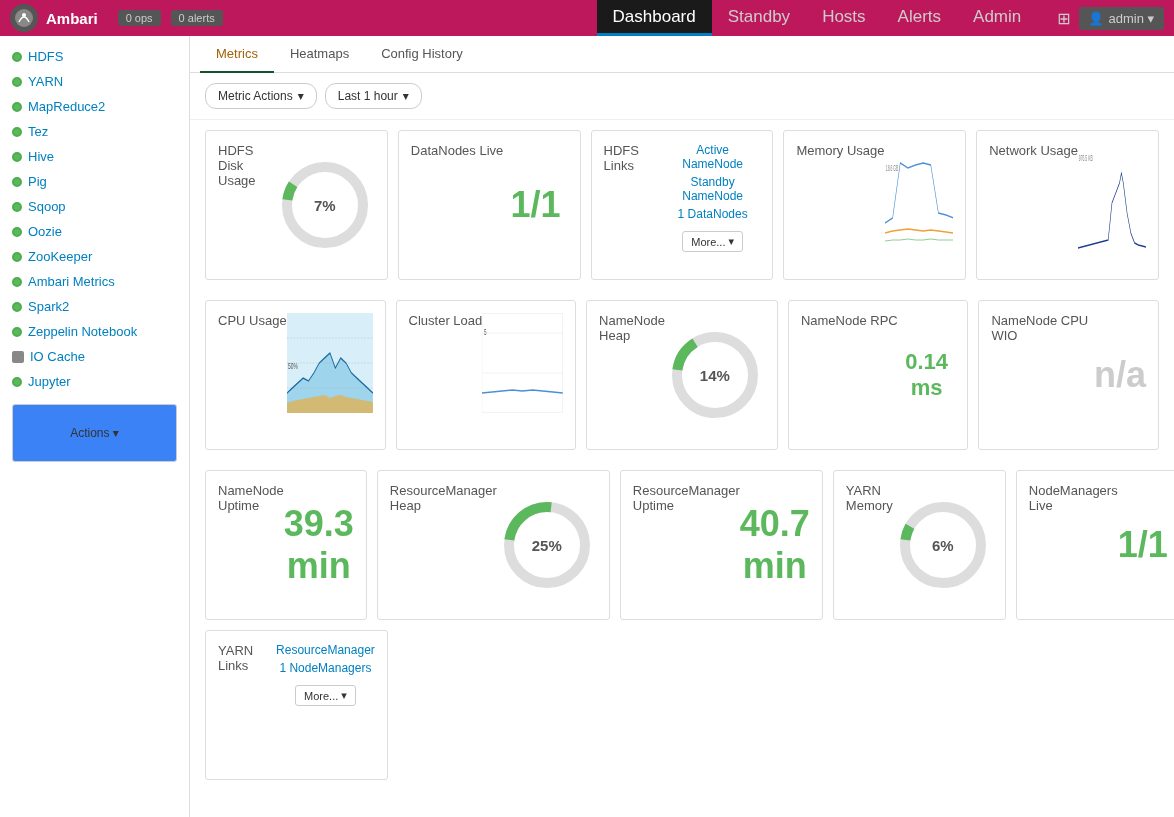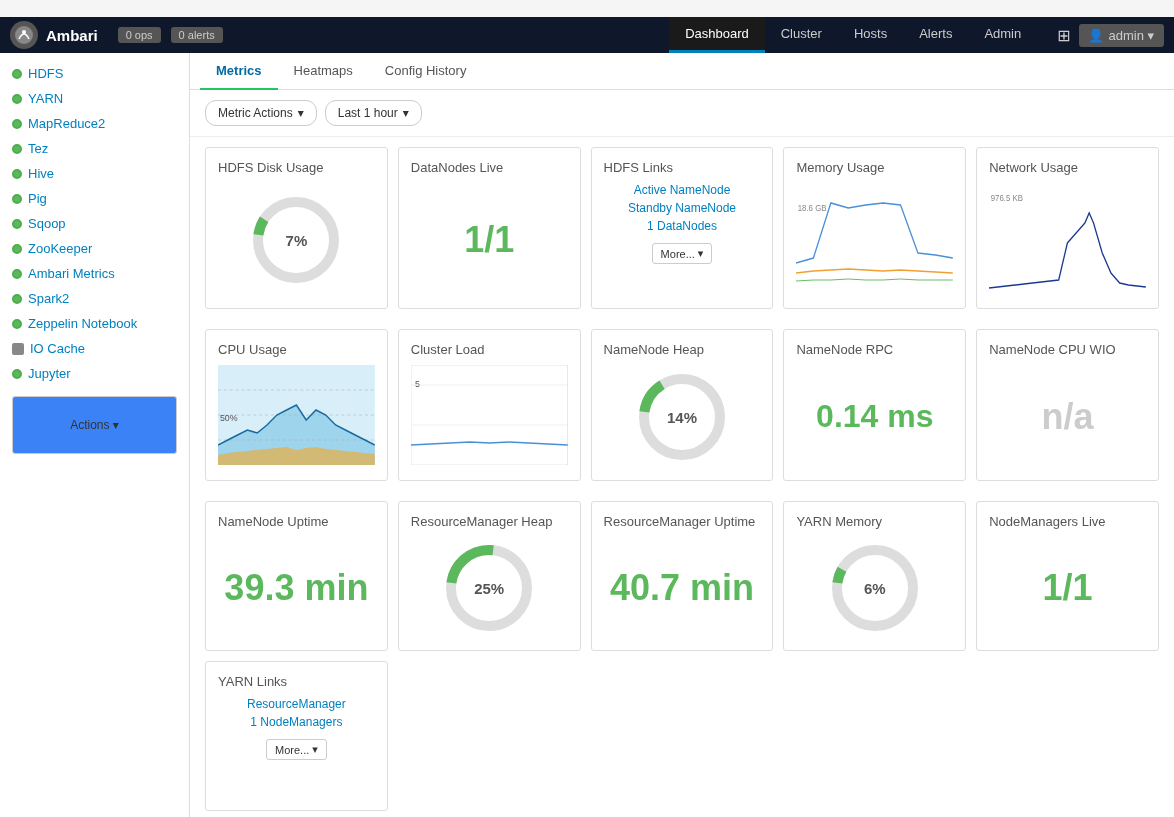--- a/index.html
+++ b/index.html
@@ -1,26 +1,25 @@
 <!DOCTYPE html>
 <html><head>
   <meta charset="utf-8">
   <style>
     * { box-sizing: border-box; margin: 0; padding: 0; }
     body { font-family: Arial, Helvetica, sans-serif; font-size: 13px; background: #f5f5f5; }
 
     
     .top-nav {
-      background: #0f172a;
+      background: #be185d;
       height: 36px;
       display: flex;
       align-items: center;
       padding: 0 10px;
       gap: 10px;
-      margin-top: 17px;
     }
     .top-nav .logo {
       display: flex;
       align-items: center;
       gap: 8px;
       color: #fff;
       font-size: 15px;
       font-weight: bold;
       margin-right: 10px;
     }
@@ -45,21 +44,21 @@
     .top-nav-tabs {
       display: flex;
       height: 36px;
     }
     .top-nav-tab {
       padding: 0 16px;
       display: flex;
       align-items: center;
       color: #ccc;
       cursor: pointer;
-      font-size: 13px;
+      font-size: 17px;
       border-bottom: 3px solid transparent;
     }
     .top-nav-tab.active {
       background: #1a1a1a;
       color: #fff;
       border-bottom: 3px solid #0080c0;
     }
     .top-nav-icons {
       display: flex;
       align-items: center;
@@ -140,23 +139,22 @@
     }
     .tab {
       padding: 10px 16px;
       cursor: pointer;
       color: #555;
       font-size: 13px;
       border-bottom: 2px solid transparent;
       margin-bottom: -1px;
     }
     .tab.active {
-      color: #0369a1;
-      border-bottom: 2px solid #22c55e;
-      font-weight: bold;
+      color: #a16207;
+      border-bottom: 2px solid #14532d;
     }
 
     
     .toolbar {
       padding: 10px 15px;
       display: flex;
       gap: 8px;
       background: #fff;
       border-bottom: 1px solid #eee;
     }
@@ -180,21 +178,21 @@
       grid-template-columns: repeat(5, 1fr);
       gap: 10px;
     }
     .metric-card {
       background: #fff;
       border: 1px solid #ddd;
       border-radius: 3px;
       padding: 12px;
       min-height: 150px;
       display: flex;
-      flex-direction: column;
+      flex-direction: row;
     }
     .metric-title {
       font-size: 13px;
       color: #555;
       margin-bottom: 8px;
       font-weight: normal;
     }
     .metric-value-large {
       font-size: 36px;
       color: #5cb85c;
@@ -209,21 +207,21 @@
       font-size: 36px;
       color: #ccc;
       font-weight: bold;
       text-align: center;
       flex: 1;
       display: flex;
       align-items: center;
       justify-content: center;
     }
     .metric-rpc {
-      font-size: 32px;
+      font-size: 22px;
       color: #5cb85c;
       font-weight: bold;
       text-align: center;
       flex: 1;
       display: flex;
       align-items: center;
       justify-content: center;
     }
 
     
@@ -296,21 +294,21 @@
           <circle cx="10" cy="7" r="2" fill="#fff"></circle>
         </svg>
     </div>
     <span>Ambari</span>
   </div>
   <div class="badge zero">0 ops</div>
   <div class="badge zero">0 alerts</div>
   <div class="top-nav-spacer"></div>
   <div class="top-nav-tabs">
     <div class="top-nav-tab active">Dashboard</div>
-    <div class="top-nav-tab">Cluster</div>
+    <div class="top-nav-tab">Standby</div>
     <div class="top-nav-tab">Hosts</div>
     <div class="top-nav-tab">Alerts</div>
     <div class="top-nav-tab">Admin</div>
   </div>
   <div class="top-nav-icons">
     <span class="grid-icon">⊞</span>
     <button class="user-btn">👤 admin ▾</button>
   </div>
 </div>
 
@@ -337,20 +335,24 @@
       <span class="status-dot green"></span>
       <span>Hive</span>
     </div>
     <div class="sidebar-item">
       <span class="status-dot green"></span>
       <span>Pig</span>
     </div>
     <div class="sidebar-item">
       <span class="status-dot green"></span>
       <span>Sqoop</span>
+    </div>
+    <div class="sidebar-item">
+      <span class="status-dot green"></span>
+      <span>Oozie</span>
     </div>
     <div class="sidebar-item">
       <span class="status-dot green"></span>
       <span>ZooKeeper</span>
     </div>
     <div class="sidebar-item">
       <span class="status-dot green"></span>
       <span>Ambari Metrics</span>
     </div>
     <div class="sidebar-item">

